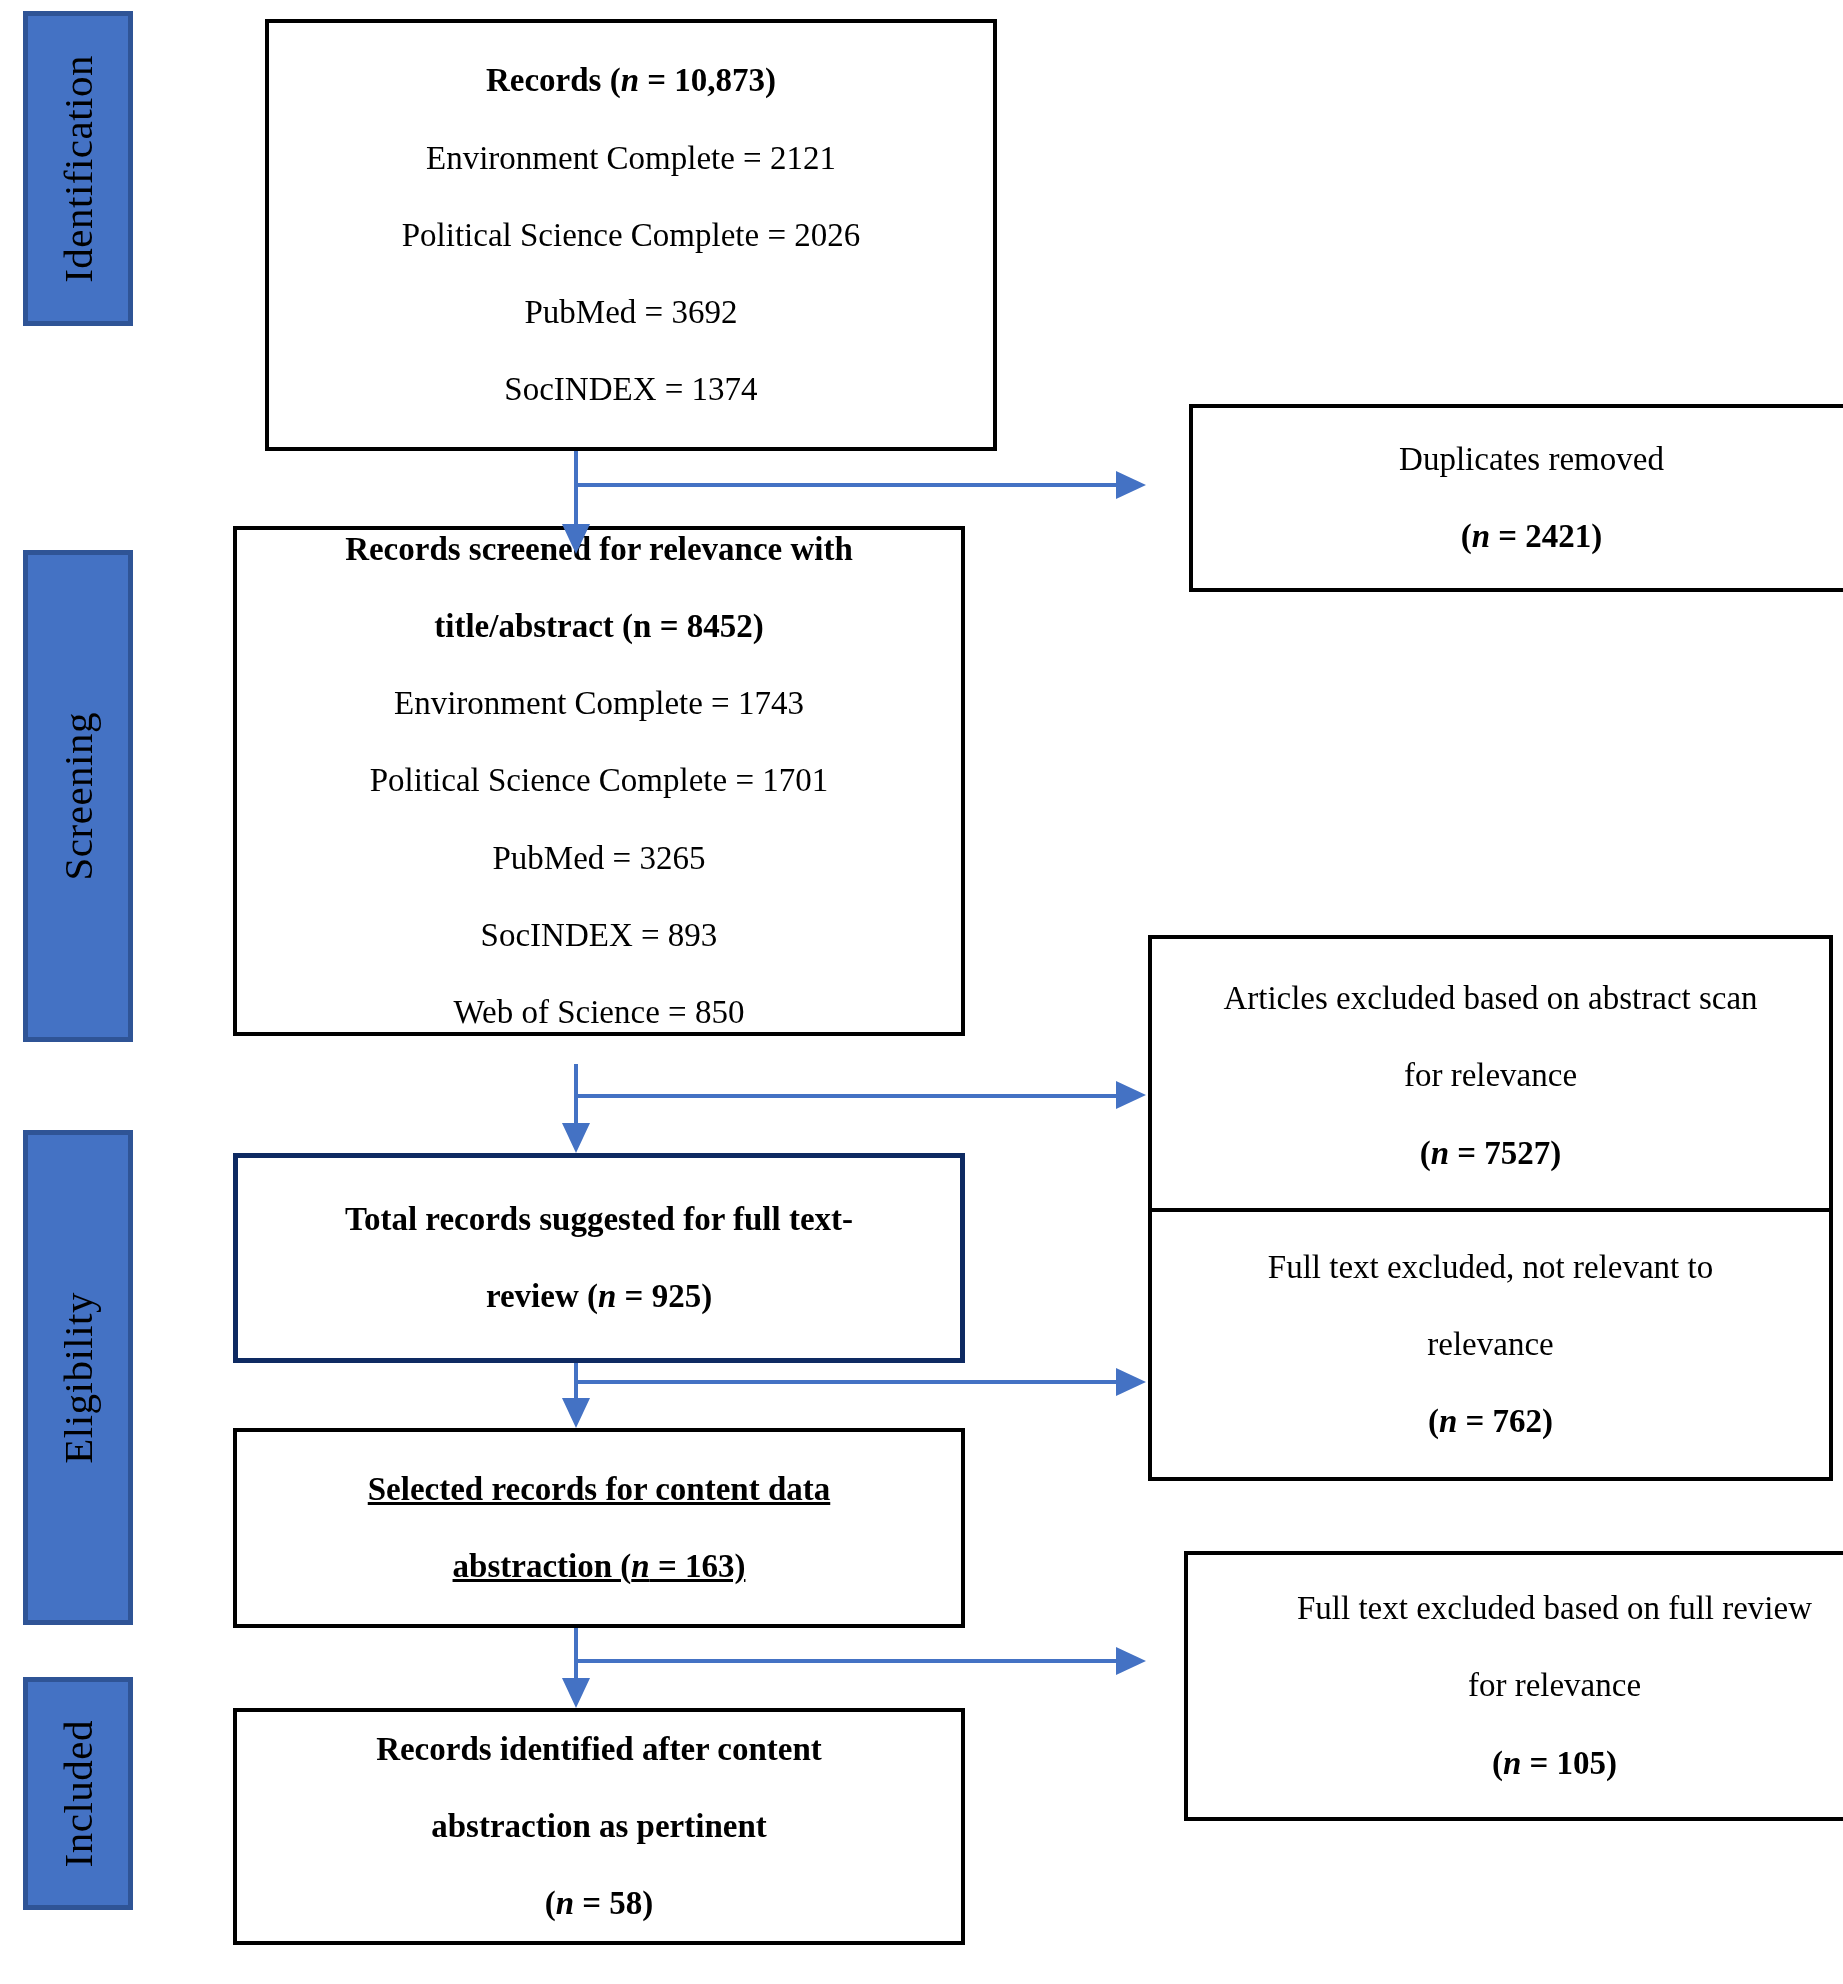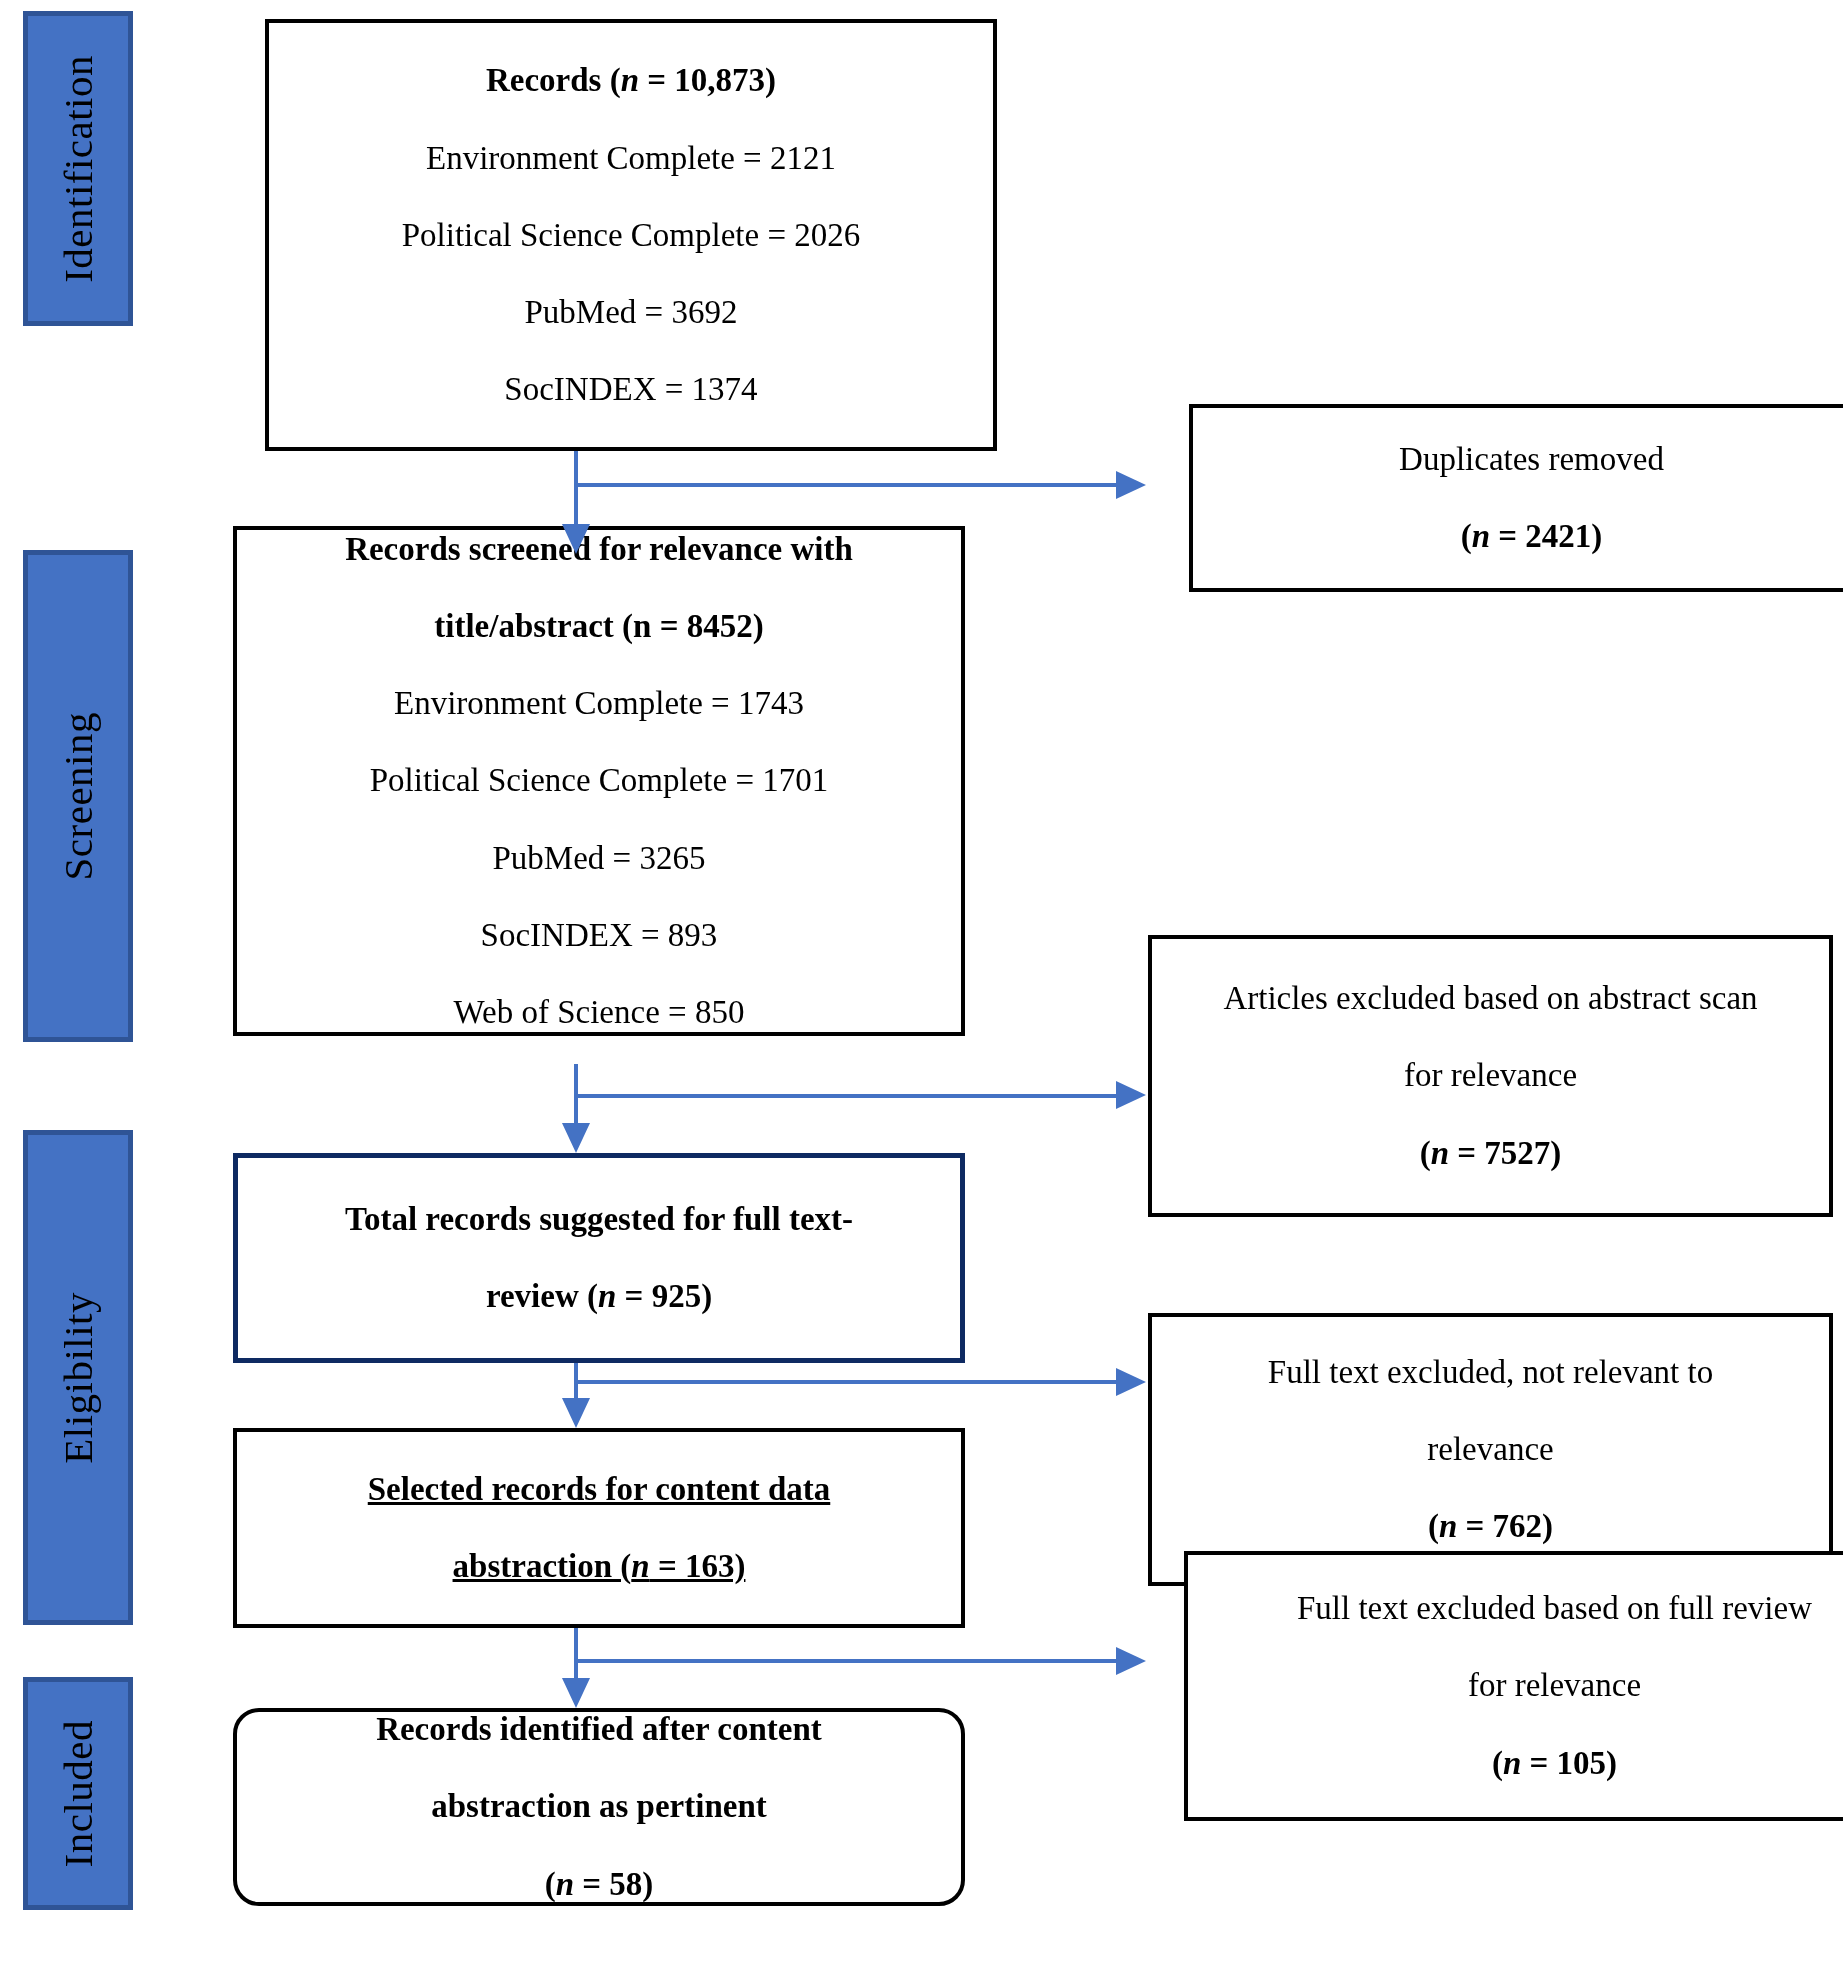--- a/index.html
+++ b/index.html
@@ -91,38 +91,38 @@
   <div class="fbox highlight" style="left:233px;top:1153px;width:732px;height:210px;">
     <div class="line bold">Total records suggested for full text-</div>
     <div class="line bold"><span>review (</span><span class="it">n</span><span> = 925)</span></div>
   </div>
 
   <div class="fbox" style="left:233px;top:1428px;width:732px;height:200px;text-decoration:underline;">
     <div class="line bold">Selected records for content data</div>
     <div class="line bold"><span>abstraction (</span><span class="it">n</span><span> = 163)</span></div>
   </div>
 
-  <div class="fbox" style="left:233px;top:1708px;width:732px;height:198px;border-radius:26px;">
+  <div class="fbox" style="left:233px;top:1708px;width:732px;height:237px;">
     <div class="line bold">Records identified after content</div>
     <div class="line bold">abstraction as pertinent</div>
     <div class="line bold"><span>(</span><span class="it">n</span><span> = 58)</span></div>
   </div>
 
   <div class="fbox" style="left:1148px;top:404px;width:685px;height:188px;margin-left:41px;">
     <div class="line">Duplicates removed</div>
     <div class="line bold"><span>(</span><span class="it">n</span><span> = 2421)</span></div>
   </div>
 
   <div class="fbox" style="left:1148px;top:903px;width:685px;height:282px;margin-top:32px;">
     <div class="line">Articles excluded based on abstract scan</div>
     <div class="line">for relevance</div>
     <div class="line bold"><span>(</span><span class="it">n</span><span> = 7527)</span></div>
   </div>
 
-  <div class="fbox" style="left:1148px;top:1313px;width:685px;height:273px;">
+  <div class="fbox" style="left:1148px;top:1208px;width:685px;height:273px;">
     <div class="line">Full text excluded, not relevant to</div>
     <div class="line">relevance</div>
     <div class="line bold"><span>(</span><span class="it">n</span><span> = 762)</span></div>
   </div>
 
   <div class="fbox" style="left:1184px;top:1551px;width:741px;height:270px;">
     <div class="line">Full text excluded based on full review</div>
     <div class="line">for relevance</div>
     <div class="line bold"><span>(</span><span class="it">n</span><span> = 105)</span></div>
   </div>

